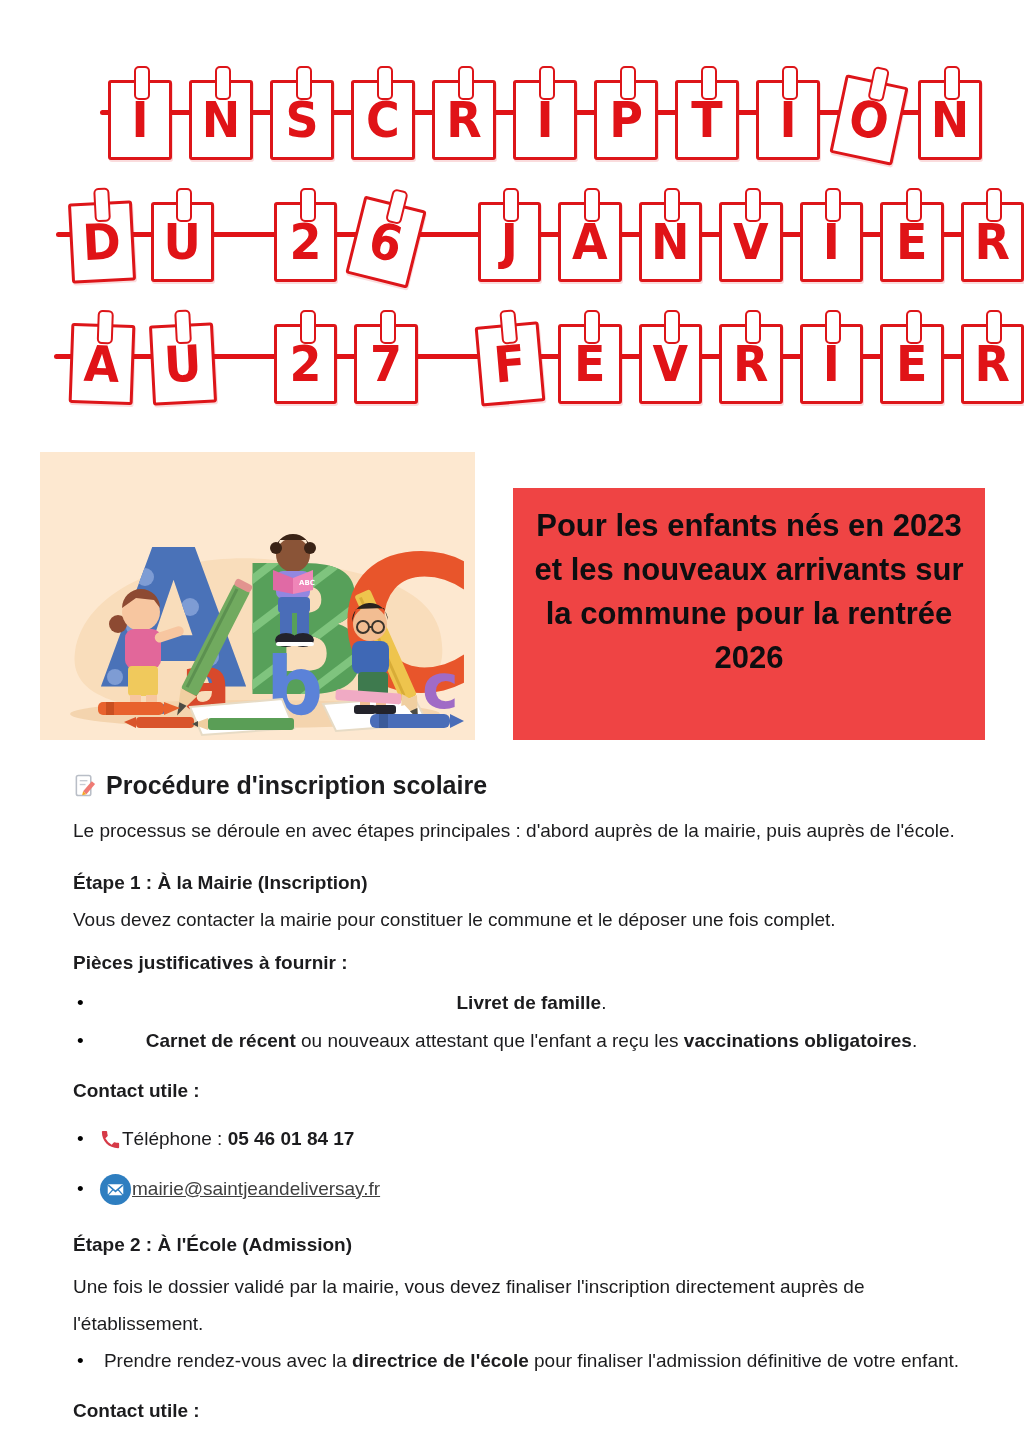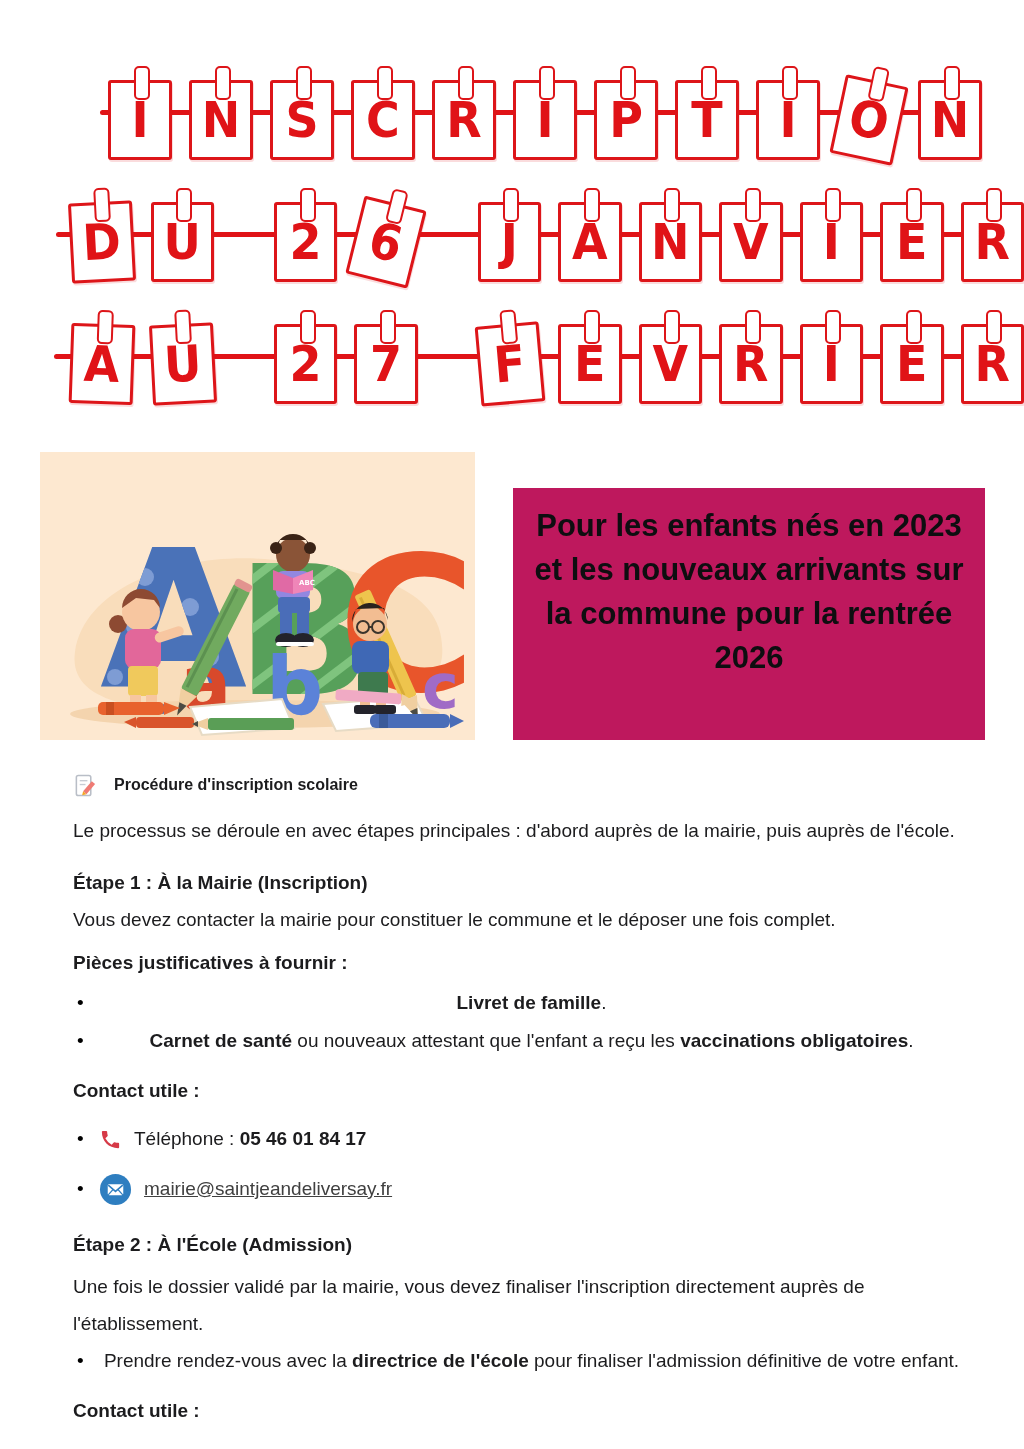--- a/index.html
+++ b/index.html
@@ -23,39 +23,39 @@
   .card .ch{font-family:"DejaVu Sans",sans-serif;font-weight:bold;font-size:46px;line-height:1;
         color:#e01317;transform:scaleY(1.08);}
   .pin{position:absolute;top:-17px;left:50%;margin-left:-6px;width:12px;height:30px;
        background:#ffffff;border:2.5px solid #dd1519;border-radius:5px;}
   .word-gap{width:26px;}
 
   
   .hero{display:flex;margin-top:40px;padding-left:40px;}
   .illu{width:435px;height:288px;flex:none;}
   .highlight{box-sizing:border-box;flex:none;width:472px;margin-left:38px;margin-top:36px;
-             background:#be185d;padding:16px 14px;text-align:center;
+             background:#ef4444;padding:16px 14px;text-align:center;
              font-weight:bold;font-size:31px;line-height:44px;color:#0e0e10;}
 
   
   .content{margin:32px 60px 0 73px;font-size:19px;line-height:26px;}
   .b{font-weight:bold;}
-  .sec-title{display:flex;align-items:center;gap:16px;font-weight:bold;font-size:16px;}
+  .sec-title{display:flex;align-items:center;gap:8px;font-weight:bold;font-size:25px;}
   .sec-title svg{flex:none;}
   .intro{margin-top:20px;}
   .step-title{margin-top:26px;font-weight:bold;}
   .step-text{margin-top:11px;}
   .docs-title{margin-top:17px;font-weight:bold;}
   ul.plain{list-style:none;margin:14px 0 0 0;padding:0;}
   ul.plain li{position:relative;padding-left:26px;margin-bottom:12px;text-align:center;}
   ul.plain li::before{content:"•";position:absolute;left:4px;top:0;font-size:19px;color:#000;}
   .contact-title{margin-top:24px;font-weight:bold;}
   ul.contacts{list-style:none;margin:18px 0 0 0;padding:0;}
   ul.contacts li{position:relative;padding-left:26px;margin-bottom:16px;
-                 display:flex;align-items:center;gap:12px;min-height:34px;}
+                 display:flex;align-items:center;gap:0;min-height:34px;}
   ul.contacts li::before{content:"•";position:absolute;left:4px;top:50%;
                  transform:translateY(-50%);font-size:19px;color:#000;}
   .step2-text{margin-top:10px;line-height:37px;}
   ul.step2-list{margin-top:6px;}
   a.email-link{text-decoration:underline;}
   .link1{color:#404040;}
 </style>
 </head>
 <body>
 
@@ -345,21 +345,21 @@
     </div>
 
     <div class="intro">Le processus se déroule en avec étapes principales : d'abord auprès de la mairie, puis auprès de l'école.</div>
 
     <div class="step-title">Étape 1 : À la Mairie (Inscription)</div>
     <div class="step-text">Vous devez contacter la mairie pour constituer le commune et le déposer une fois complet.</div>
     <div class="docs-title">Pièces justificatives à fournir :</div>
 
     <ul class="plain">
       <li><span class="b">Livret de famille</span><span>.</span></li>
-      <li><span class="b">Carnet de santé</span><span> ou nouveaux attestant que l'enfant a reçu les </span><span class="b">vaccinations obligatoires</span><span>.</span></li>
+      <li><span class="b">Carnet de récent</span><span> ou nouveaux attestant que l'enfant a reçu les </span><span class="b">vaccinations obligatoires</span><span>.</span></li>
     </ul>
 
     <div class="contact-title">Contact utile :</div>
     <ul class="contacts">
       <li>
         <svg width="23" height="23" viewBox="0 0 24 24">
           <path fill="#d63a47" d="M6.62 10.79a15.05 15.05 0 0 0 6.59 6.59l2.2-2.2a1 1 0 0 1 1.01-.25c1.12.37 2.33.57 3.58.57a1 1 0 0 1 1 1V20a1 1 0 0 1-1 1C10.07 21 3 13.93 3 4a1 1 0 0 1 1-1h3.5a1 1 0 0 1 1 1c0 1.25.2 2.46.57 3.58a1 1 0 0 1-.25 1.01l-2.2 2.2z"></path>
         </svg>
         <span><span>Téléphone : </span><span class="b">05 46 01 84 17</span></span>
       </li>

